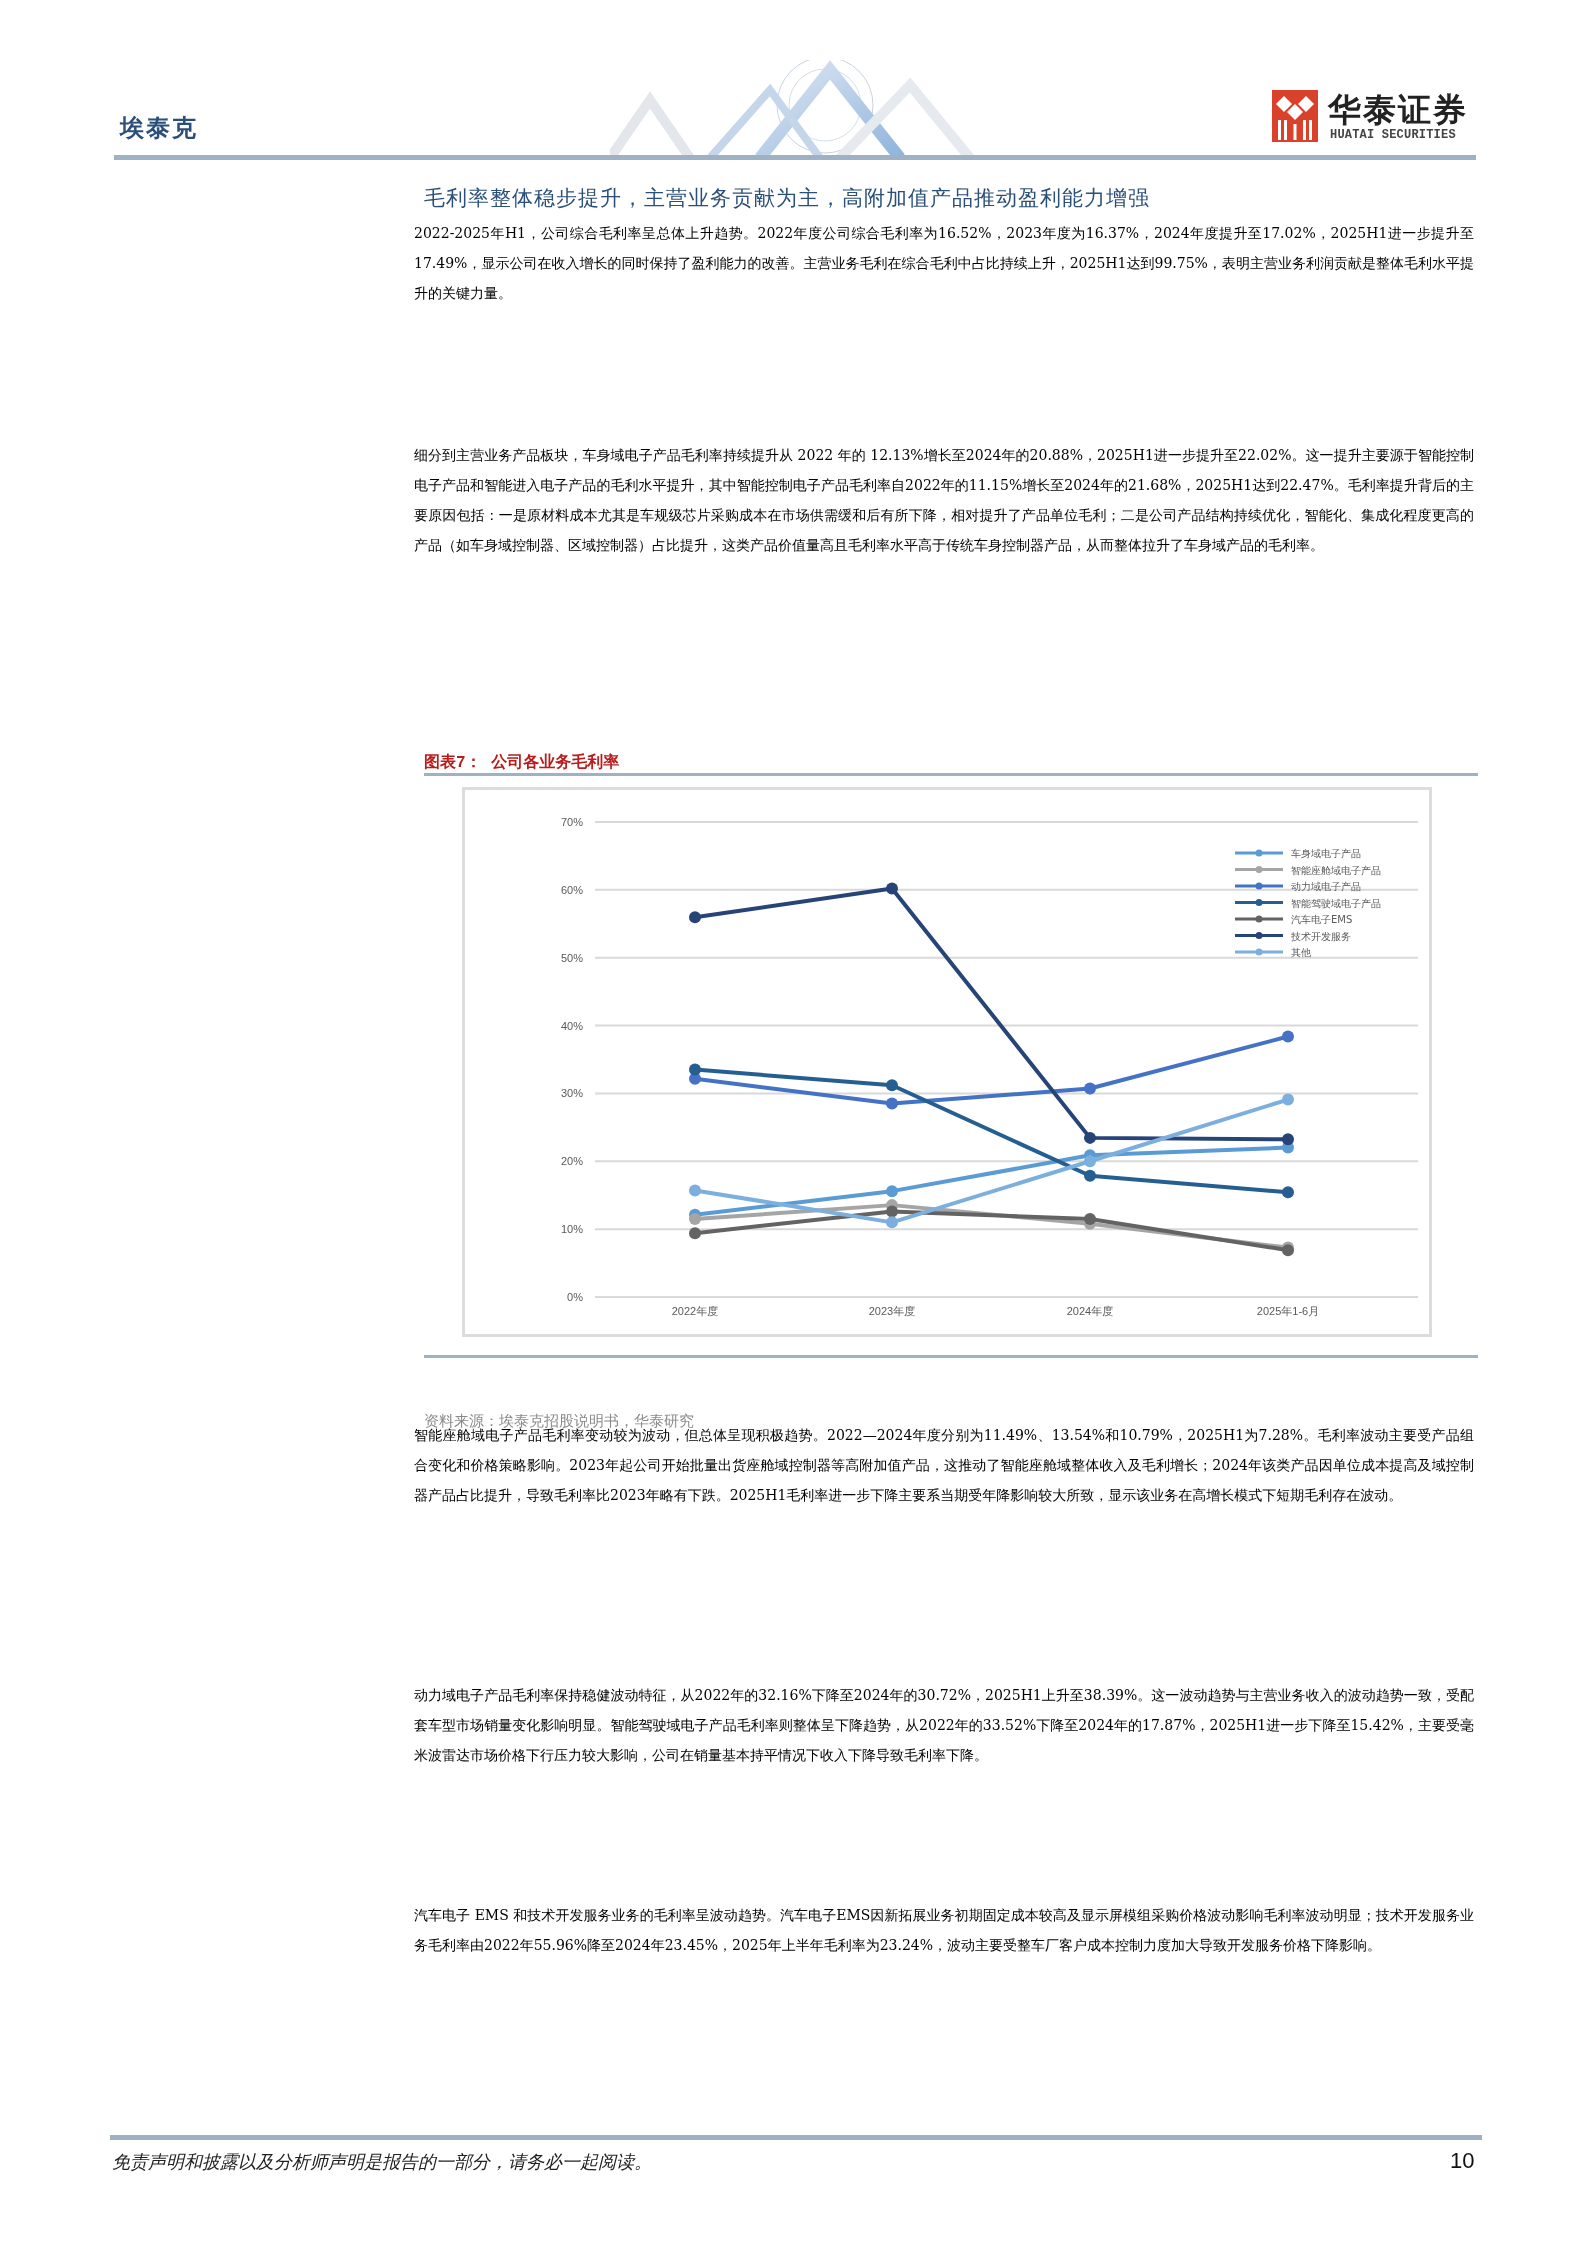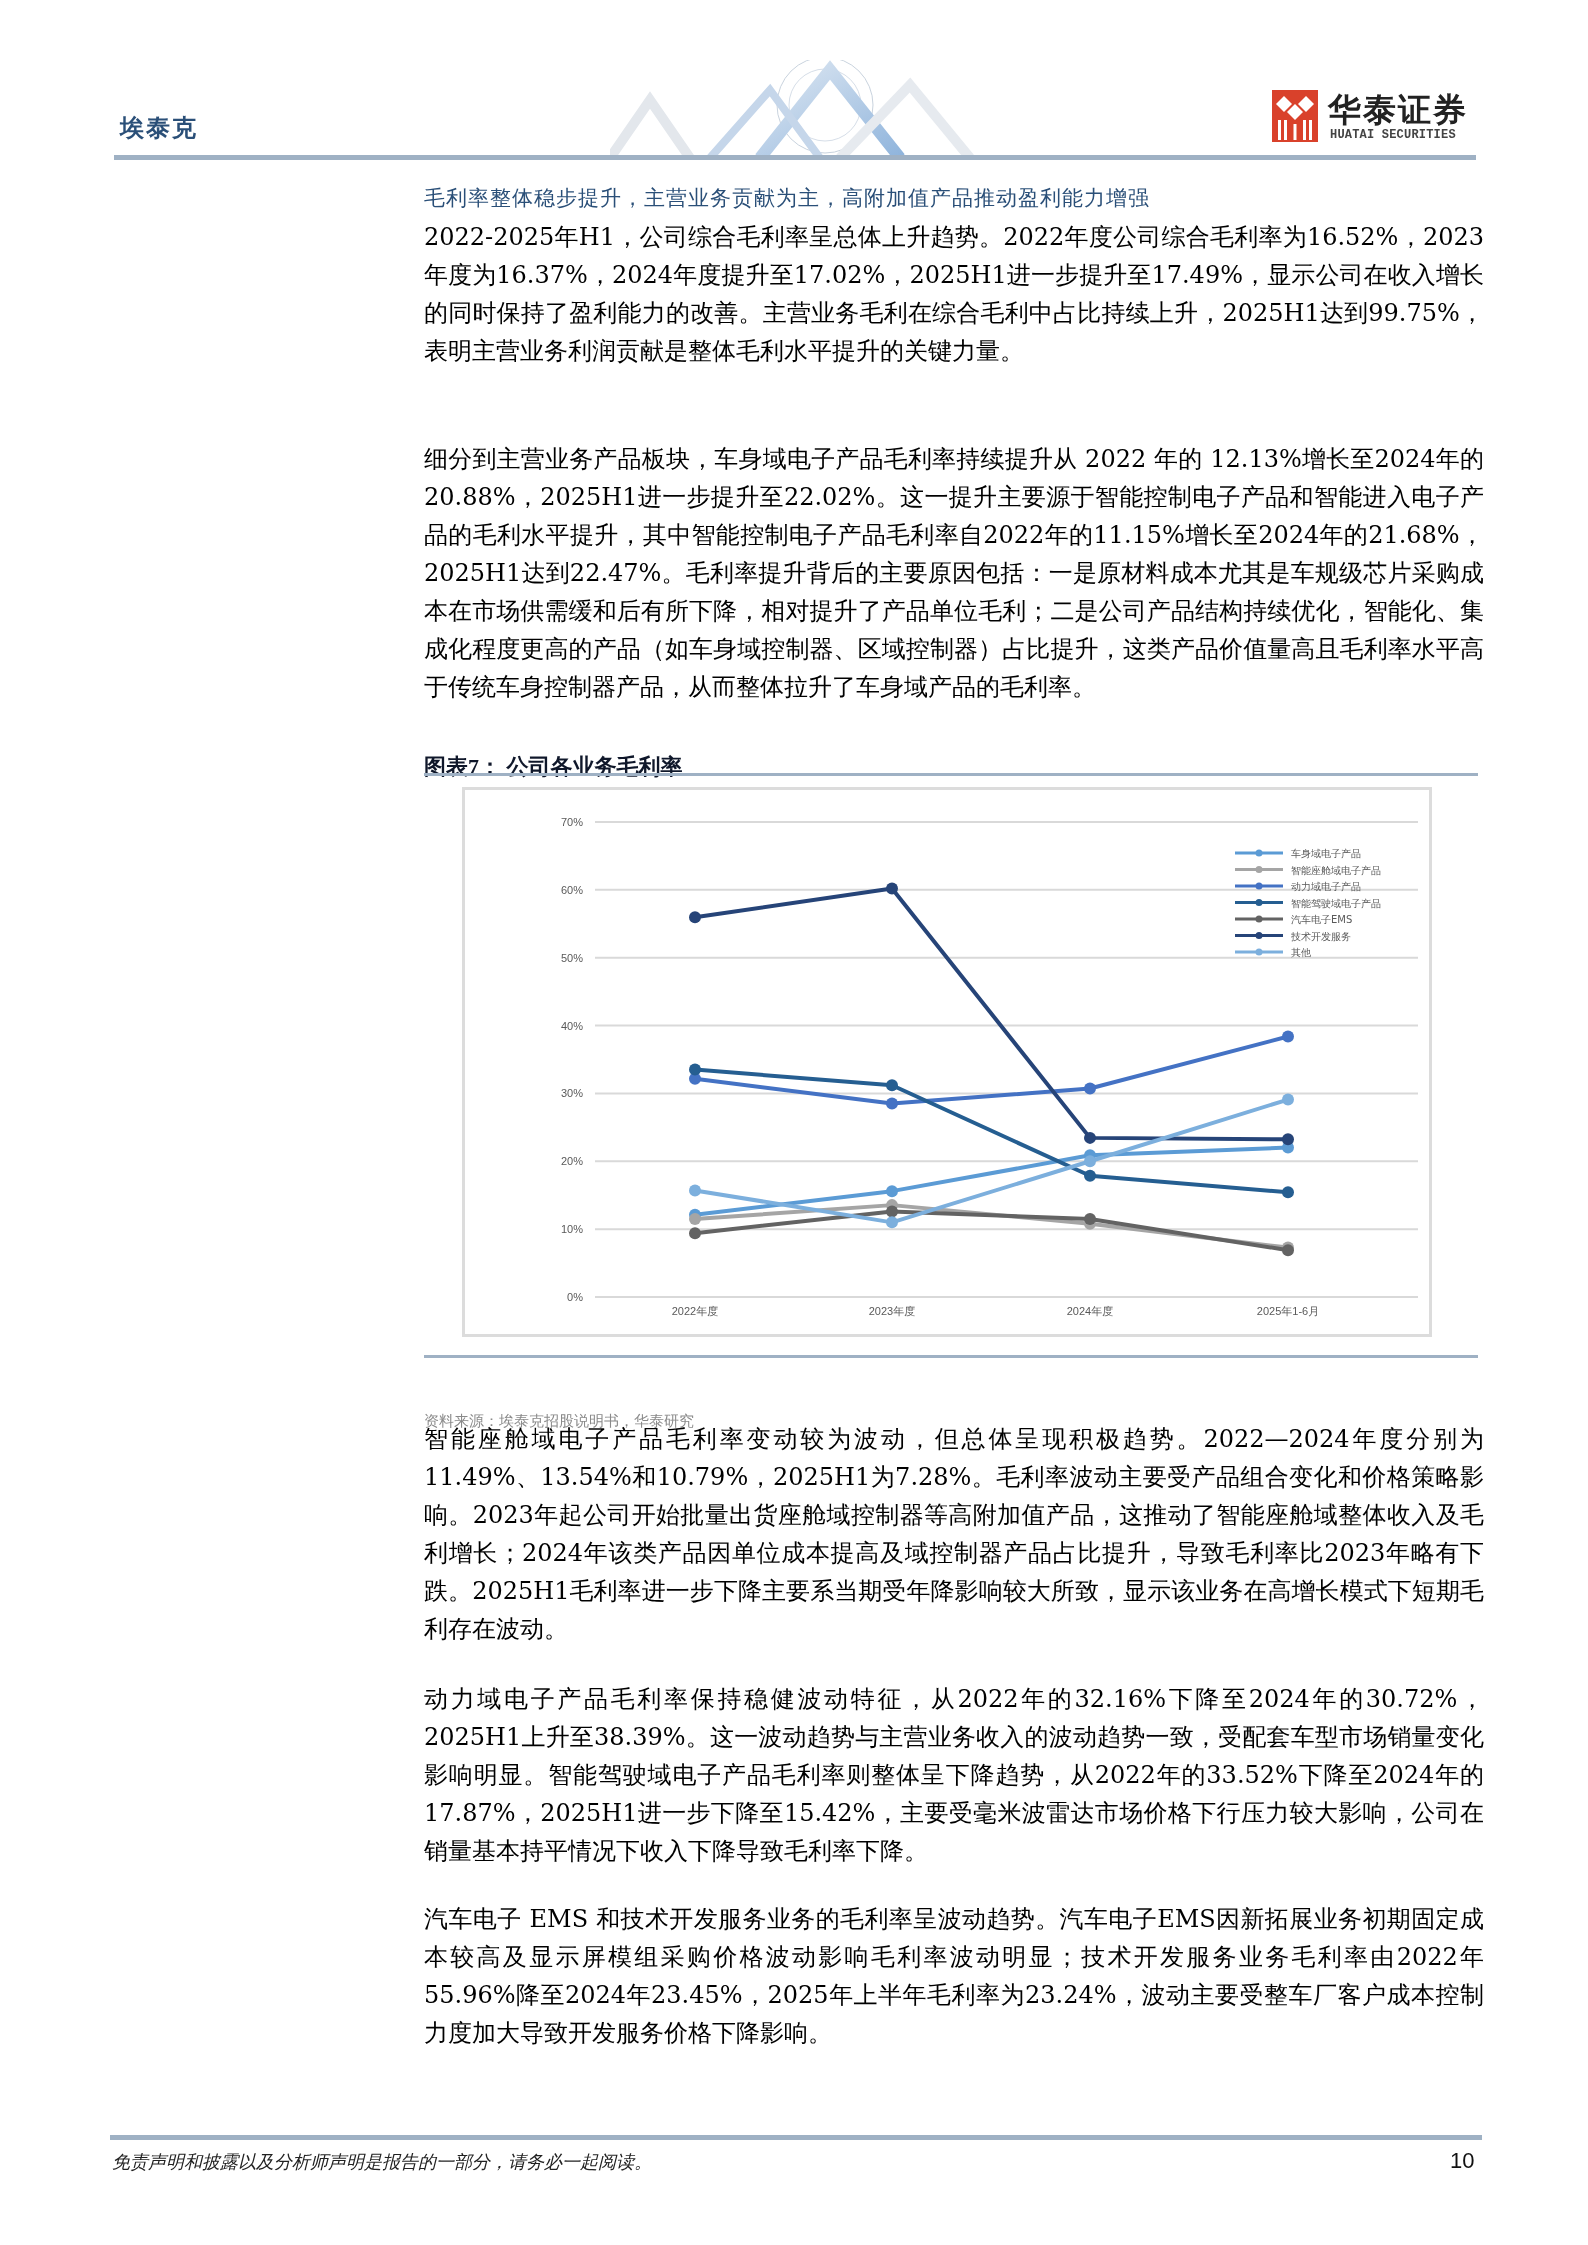--- a/index.html
+++ b/index.html
@@ -11,24 +11,24 @@
   .header-rule { left:114px; top:155px; width:1362px; height:5px; background:#9fb1c4; }
   .deco { left:610px; top:60px; width:400px; height:98px; }
   .logo { left:1272px; top:88px; width:210px; height:58px; }
   .logo-mark { position:absolute; left:0; top:2px; width:46px; height:52px; background:#d9412b; }
   .logo-cn { position:absolute; left:56px; top:0; font-size:33px; font-weight:bold; color:#222;
              letter-spacing:2px; font-family:"DejaVu Sans","Liberation Sans",sans-serif; }
   .logo-en { position:absolute; left:58px; top:40px; font-size:12px; color:#444; font-weight:bold;
              font-family:Liberation Mono, monospace; letter-spacing:0.2px; }
   .heading { left:424px; top:184px; font-size:21px; font-weight:normal; color:#2a4f78;
              font-family:"DejaVu Serif","Liberation Serif",serif; letter-spacing:1px; }
-  .para { left:424px; width:1060px; font-size:24px; line-height:38px; text-align:justify;
+  .para { left:414px; width:1060px; font-size:14px; line-height:30px; text-align:justify;
           font-family:"DejaVu Serif","Liberation Serif",serif; }
-  .fig-title { left:424px; top:752px; font-size:22px; font-weight:bold; color:#0f172a;
-               font-family:Liberation Serif, serif; }
+  .fig-title { left:424px; top:752px; font-size:16px; font-weight:bold; color:#b91c1c;
+               font-family:Liberation Mono, monospace; }
   .fig-rule-top { left:424px; top:773px; width:1054px; height:3px; background:#9fb1c4; }
   .chart-box { left:462px; top:787px; width:970px; height:550px; border:3px solid #dcdcdc; box-sizing:border-box; background:#fff; }
   .fig-rule-bot { left:424px; top:1355px; width:1054px; height:3px; background:#9fb1c4; }
   .source { left:424px; top:1412px; font-size:15px; color:#8a8a8a;
             font-family:"DejaVu Serif","Liberation Serif",serif; }
   .footer-rule { left:110px; top:2135px; width:1372px; height:5px; background:#9fb1c4; }
   .footer-note { left:112px; top:2150px; font-size:18px; font-style:italic; color:#222;
                  font-family:"DejaVu Serif","Liberation Serif",serif;text-align:center; }
   .page-num { left:1450px; top:2148px; font-size:22px; color:#111; font-family:"Liberation Sans",sans-serif; }
   .axis-label { font-family:"Liberation Sans",sans-serif; font-size:11px; fill:#595959; }

